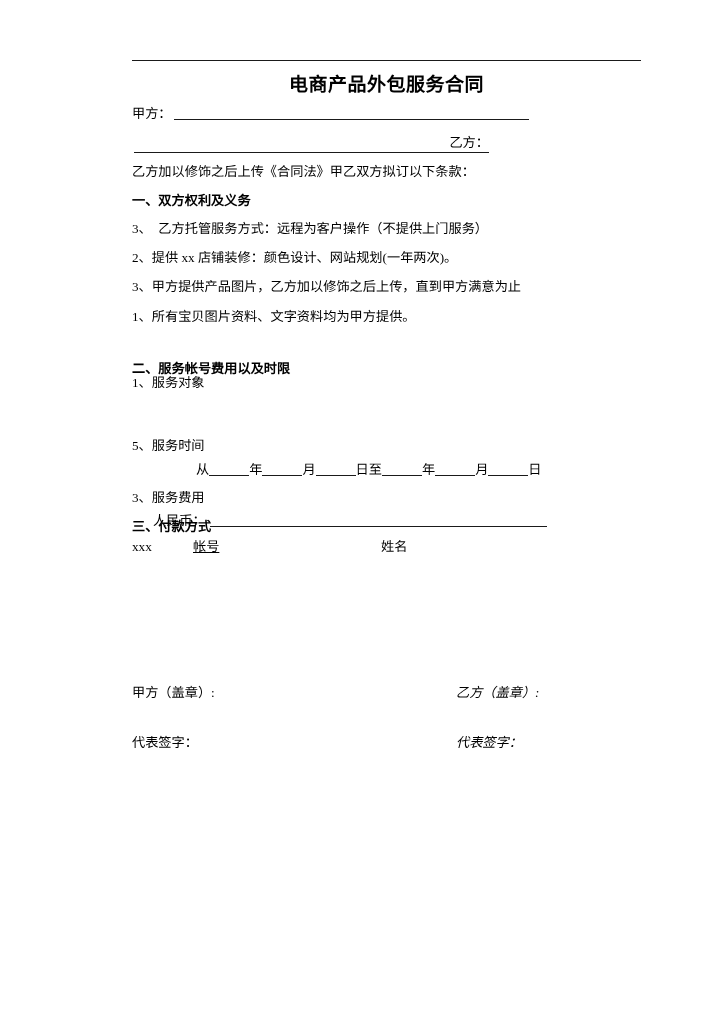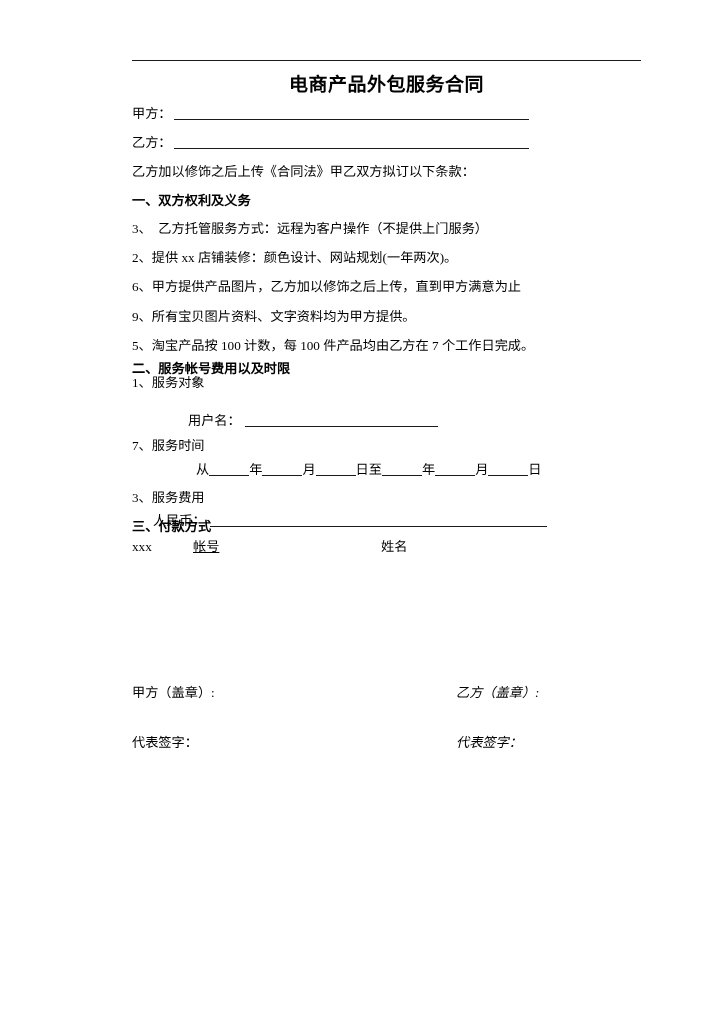--- a/index.html
+++ b/index.html
@@ -155,45 +155,40 @@
 
   <div class="top-rule"></div>
 
   <div class="doc-title">电商产品外包服务合同</div>
 
   <div class="party-row" style="top:105px;">
     <span class="lbl">甲方：</span>
     <span class="rule"></span>
   </div>
 
-  <div class="party-row" style="top:134px;">
+  <div class="party-row" style="top:134px;flex-direction:column;">
     <span class="lbl">乙方：</span>
     <span class="rule"></span>
   </div>
 
   <div class="line" style="left:104px; top:163px;">乙方加以修饰之后上传《合同法》甲乙双方拟订以下条款：</div>
 
   <div class="line bold" style="left:104px; top:192px;">一、双方权利及义务</div>
 
   <div class="line" style="left:104px; top:220px;">3、　乙方托管服务方式：远程为客户操作（不提供上门服务）</div>
   <div class="line" style="left:104px; top:249px;">2、提供 xx 店铺装修：颜色设计、网站规划(一年两次)。</div>
-  <div class="line" style="left:104px; top:278px;">6、甲方提供产品图片，乙方加以修饰之后上传，直到甲方满意为止</div>
-  <div class="line" style="left:104px; top:308px;">9、所有宝贝图片资料、文字资料均为甲方提供。</div>
-  <div class="line" style="left:104px; top:337px;">5、淘宝产品按 100 计数，每 100 件产品均由乙方在 7 个工作日完成。</div>
+  <div class="line" style="left:104px; top:278px;">3、甲方提供产品图片，乙方加以修饰之后上传，直到甲方满意为止</div>
+  <div class="line" style="left:104px; top:308px;">1、所有宝贝图片资料、文字资料均为甲方提供。</div>
 
   <div class="line bold" style="left:104px; top:360px;">二、服务帐号费用以及时限</div>
 
   <div class="line" style="left:104px; top:374px;">1、服务对象</div>
 
-  <div class="fill-row username" style="left:160px; top:412px;">
-    <span class="lbl">用户名：</span>
-    <span class="rule"></span>
-  </div>
-
-  <div class="line" style="left:104px; top:437px;">7、服务时间</div>
+
+  <div class="line" style="left:104px; top:437px;">5、服务时间</div>
 
   <div class="date-row" style="top:461px;">
     <span class="seg">从</span>
     <span class="blank"></span>
     <span class="seg">年</span>
     <span class="blank"></span>
     <span class="seg">月</span>
     <span class="blank"></span>
     <span class="seg">日至</span>
     <span class="blank"></span>

